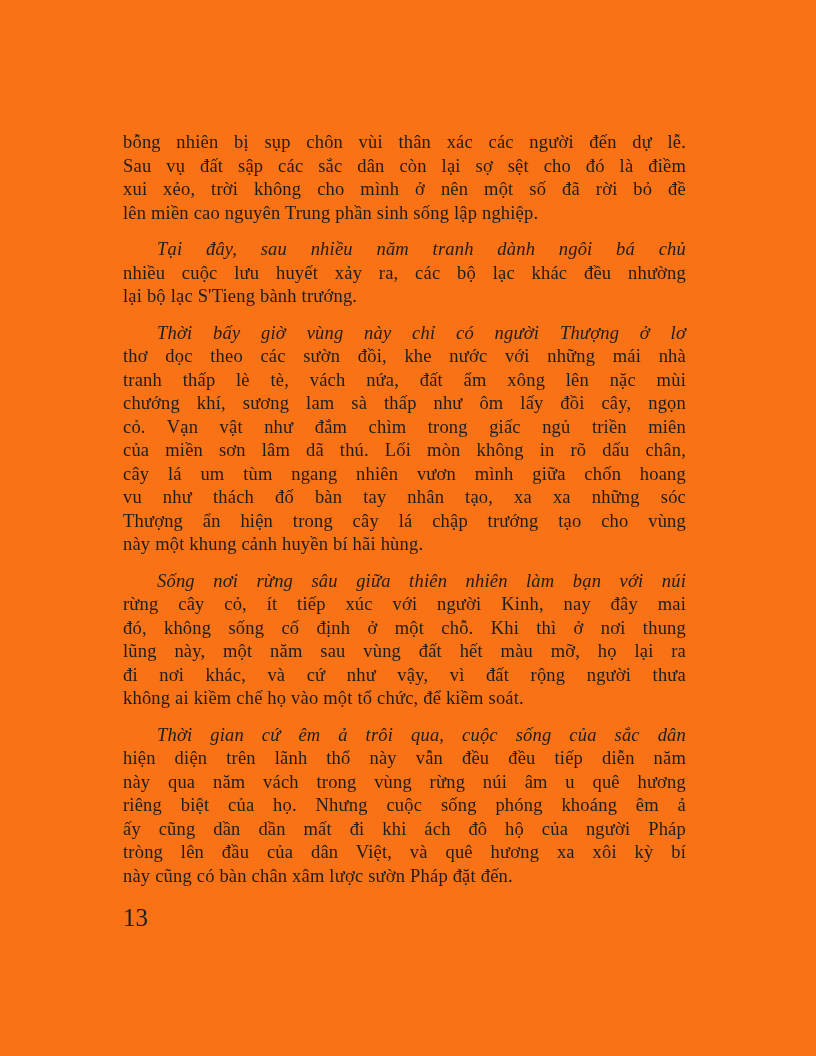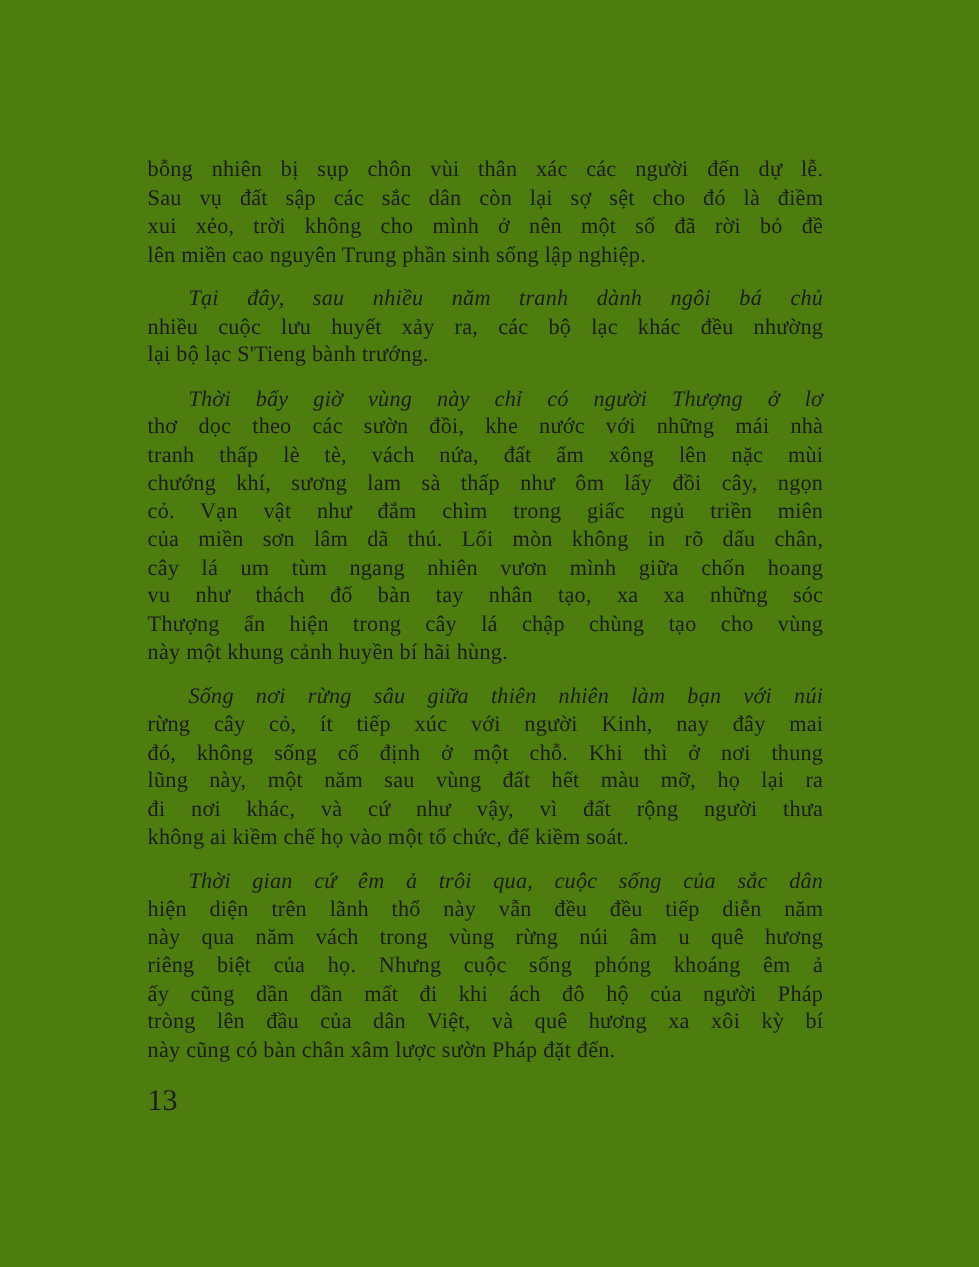--- a/index.html
+++ b/index.html
@@ -7,21 +7,21 @@
     padding: 0;
     width: 816px;
     height: 1056px;
     background: #ffffff;
     font-family: "Liberation Serif", "DejaVu Serif", serif;
   }
   .page {
     position: absolute;
     left: 0; top: 0;
     width: 816px; height: 1056px;
-    background: #4d7c0f;
+    background: #f97316;
     overflow: hidden;
   }
   .text-block {
     position: absolute;
     left: 123px;
     top: 131px;
     width: 563px;
     color: #1d1d1d;
     font-size: 18.5px;
     line-height: 23.5px;
@@ -72,21 +72,21 @@
 
     <p class="para">
       <span class="jl ind">Thời bấy giờ vùng này chỉ có người Thượng ở lơ</span>
       <span class="jl">thơ dọc theo các sườn đồi, khe nước với những mái nhà</span>
       <span class="jl">tranh thấp lè tè, vách nứa, đất ẩm xông lên nặc mùi</span>
       <span class="jl">chướng khí, sương lam sà thấp như ôm lấy đồi cây, ngọn</span>
       <span class="jl">cỏ. Vạn vật như đắm chìm trong giấc ngủ triền miên</span>
       <span class="jl">của miền sơn lâm dã thú. Lối mòn không in rõ dấu chân,</span>
       <span class="jl">cây lá um tùm ngang nhiên vươn mình giữa chốn hoang</span>
       <span class="jl">vu như thách đố bàn tay nhân tạo, xa xa những sóc</span>
-      <span class="jl">Thượng ẩn hiện trong cây lá chập chùng tạo cho vùng</span>
+      <span class="jl">Thượng ẩn hiện trong cây lá chập trướng tạo cho vùng</span>
       <span class="jl last">này một khung cảnh huyền bí hãi hùng.</span>
     </p>
 
     <p class="para">
       <span class="jl ind">Sống nơi rừng sâu giữa thiên nhiên làm bạn với núi</span>
       <span class="jl">rừng cây cỏ, ít tiếp xúc với người Kinh, nay đây mai</span>
       <span class="jl">đó, không sống cố định ở một chỗ. Khi thì ở nơi thung</span>
       <span class="jl">lũng này, một năm sau vùng đất hết màu mỡ, họ lại ra</span>
       <span class="jl">đi nơi khác, và cứ như vậy, vì đất rộng người thưa</span>
       <span class="jl last">không ai kiềm chế họ vào một tổ chức, để kiềm soát.</span>

